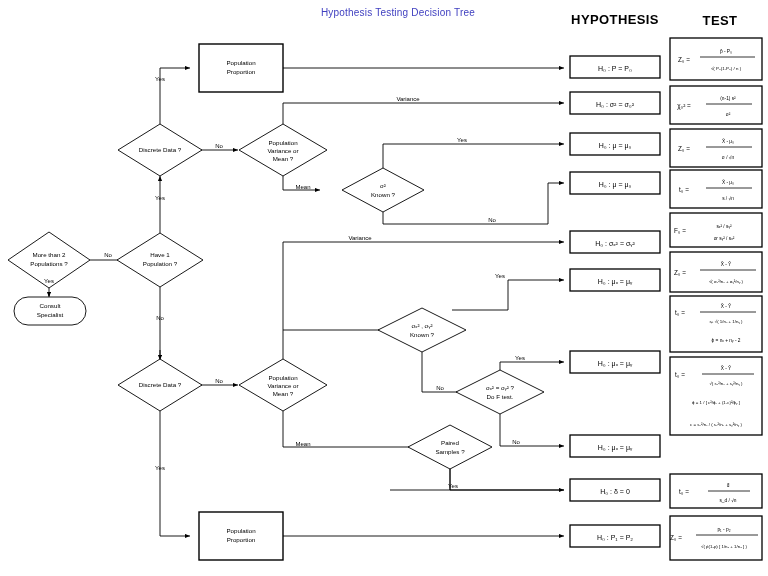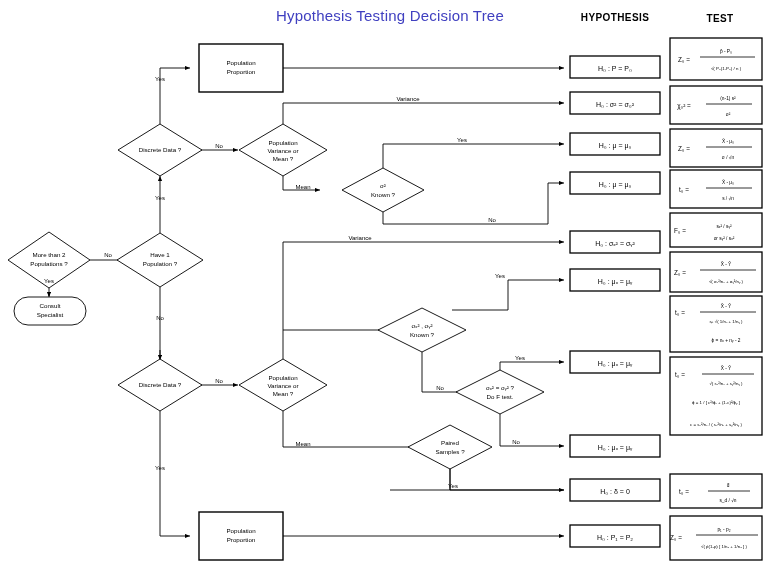--- a/index.html
+++ b/index.html
@@ -1,21 +1,21 @@
 <!DOCTYPE html>
 <html><head>
 <meta charset="utf-8">
 <style>
   html,body{margin:0;padding:0;background:#ffffff;}
   body{width:768px;height:576px;position:relative;overflow:hidden;
        font-family:"Liberation Sans","DejaVu Sans",sans-serif;color:#000;}
   #chart{position:absolute;left:0;top:0;width:768px;height:576px;}
-  .ttl{position:absolute;left:200px;top:7px;width:380px;text-align:center;
-       font-size:15px;color:#4040c0;letter-spacing:.2px;}
-  .colhead{position:absolute;font-size:10px;font-weight:bold;letter-spacing:.4px;text-align:center;}
+  .ttl{position:absolute;left:208px;top:7px;width:380px;text-align:center;
+       font-size:10px;color:#4040c0;letter-spacing:.2px;}
+  .colhead{position:absolute;font-size:13px;font-weight:bold;letter-spacing:.4px;text-align:center;}
   #hdr-hyp{left:560px;top:12px;width:110px;}
   #hdr-test{left:680px;top:13px;width:80px;}
   svg text{font-family:"Liberation Sans","DejaVu Sans",sans-serif;}
   .nd{font-size:6.2px;text-anchor:middle;}
   .el{font-size:6px;text-anchor:middle;}
   .hy{font-size:7px;text-anchor:middle;}
   .fm{font-size:6.4px;text-anchor:middle;}
   .sm{font-size:4.4px;}
   .sm2{font-size:4.8px;}
 </style>

